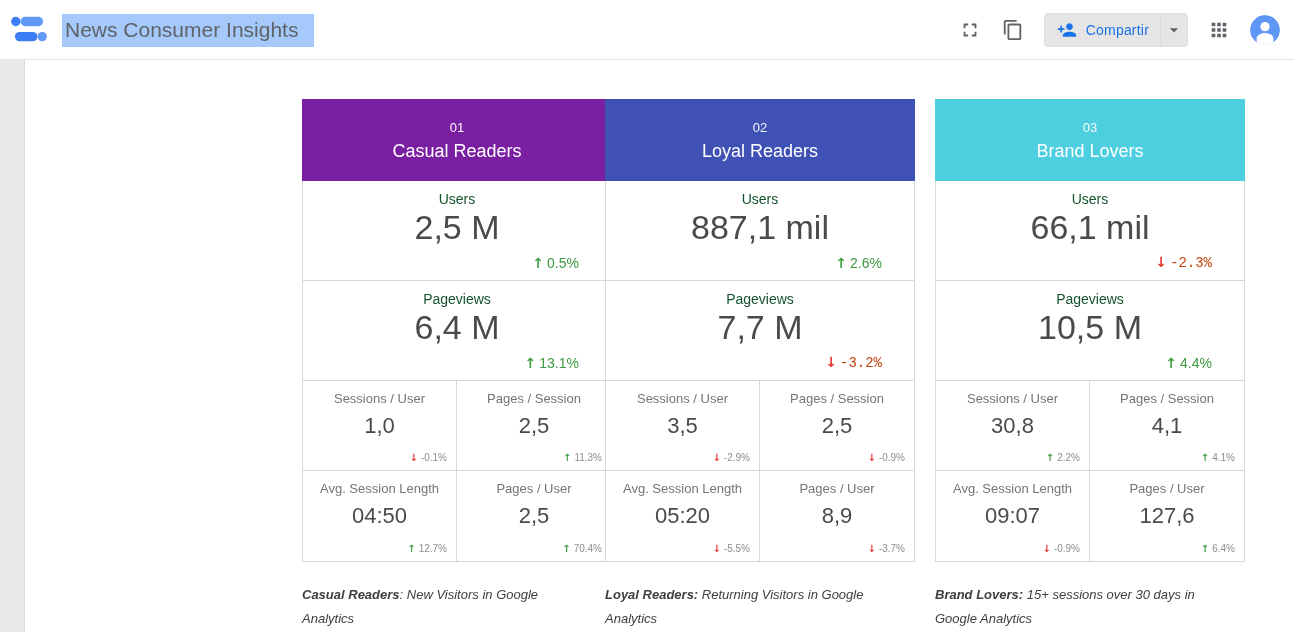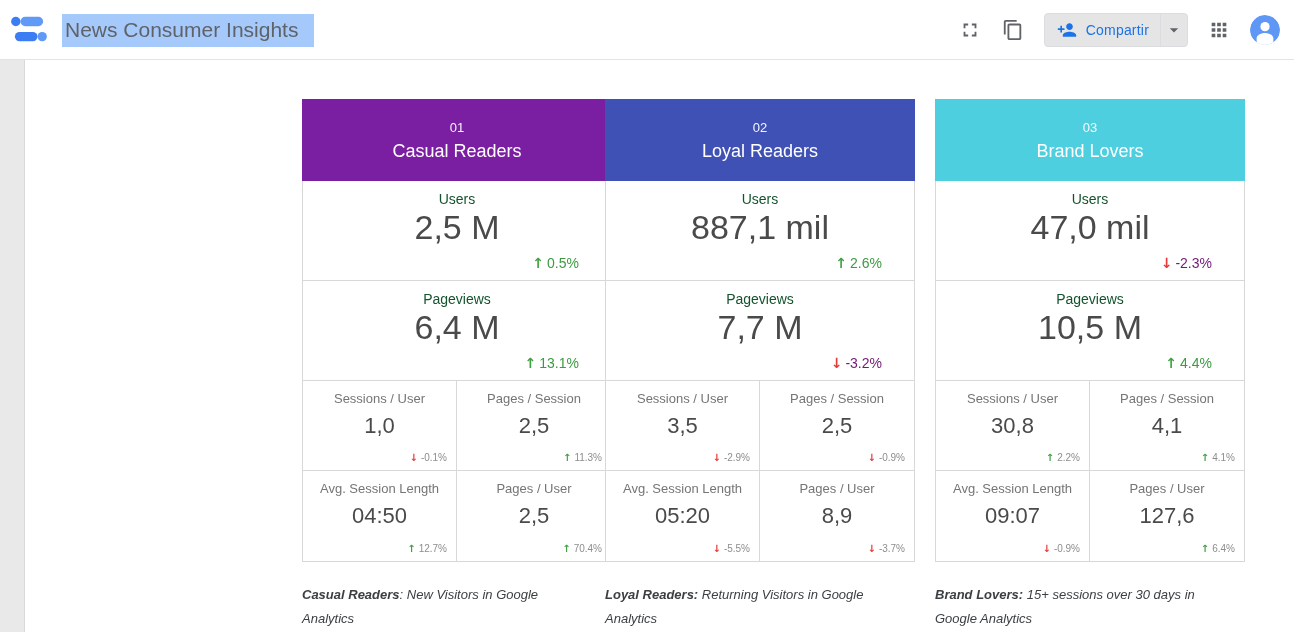--- a/index.html
+++ b/index.html
@@ -60,21 +60,21 @@
   .cell:nth-child(2n+1) { border-right:1px solid #d8d8d8; }
   .cell:nth-child(3), .cell:nth-child(4) { border-bottom:none; }
   .cell-label { padding-top:10px; font-size:13px; color:#757575; }
   .cell-value { margin-top:7px; font-size:22px; color:#4a4a4a; }
   .cell-delta { position:absolute; right:9px; bottom:7px; font-size:10px; color:#8d8d8d; }
 
   .delta::before { font-family:"DejaVu Sans", sans-serif; font-weight:bold; margin-right:3px; }
   .delta[data-dir="up"]::before   { content:"↑"; color:#43A047; }
   .delta[data-dir="down"]::before { content:"↓"; color:#E53935; }
   .metric-delta[data-dir="up"]   { color:#3d9a41; }
-  .metric-delta[data-dir="down"] { color:#701a75; }
+  .metric-delta[data-dir="down"] { color:#c2410c;font-family:Liberation Mono, monospace; }
 
   .card-footnote { margin-top:21px; width:288px; font-size:13px; font-style:italic; color:#3c4043; line-height:24px; }
   .fn-term { font-weight:bold; }
 </style>
 </head>
 <body>
 
 <header class="topbar">
   <div class="logo">
     <svg viewBox="0 0 40 34" width="38" height="32">
@@ -224,21 +224,21 @@
 </section>
 
 <section class="card card-3">
   <div class="card-header" style="background: rgb(77, 207, 224);">
     <div class="card-number">03</div>
     <div class="card-title">Brand Lovers</div>
   </div>
   <div class="card-body">
     <div class="metric-row">
       <div class="metric-label">Users</div>
-      <div class="metric-value">47,0 mil</div>
+      <div class="metric-value">66,1 mil</div>
       <div class="metric-delta delta" data-dir="down">-2.3%</div>
     </div>
     <div class="metric-row">
       <div class="metric-label">Pageviews</div>
       <div class="metric-value">10,5 M</div>
       <div class="metric-delta delta" data-dir="up">4.4%</div>
     </div>
     <div class="metric-grid">
       <div class="cell">
         <div class="cell-label">Sessions / User</div>

